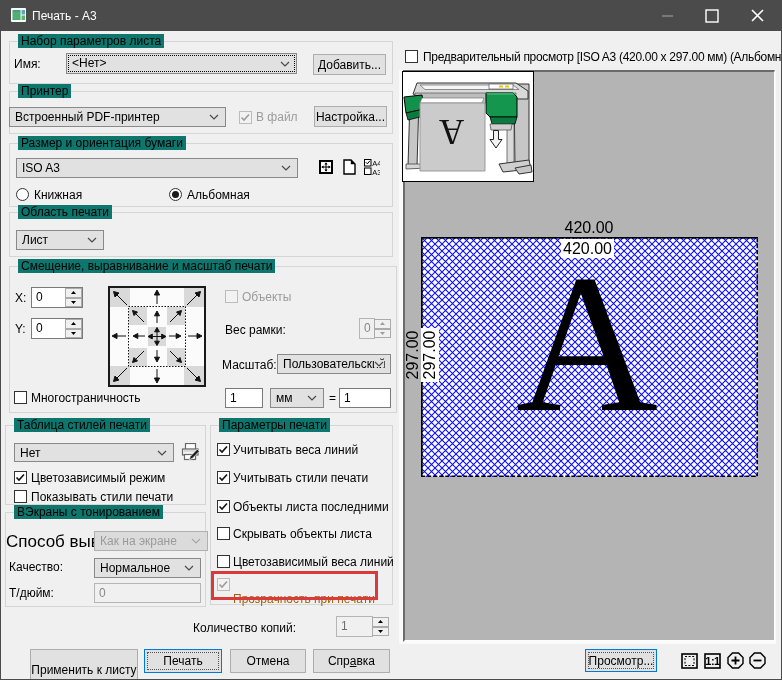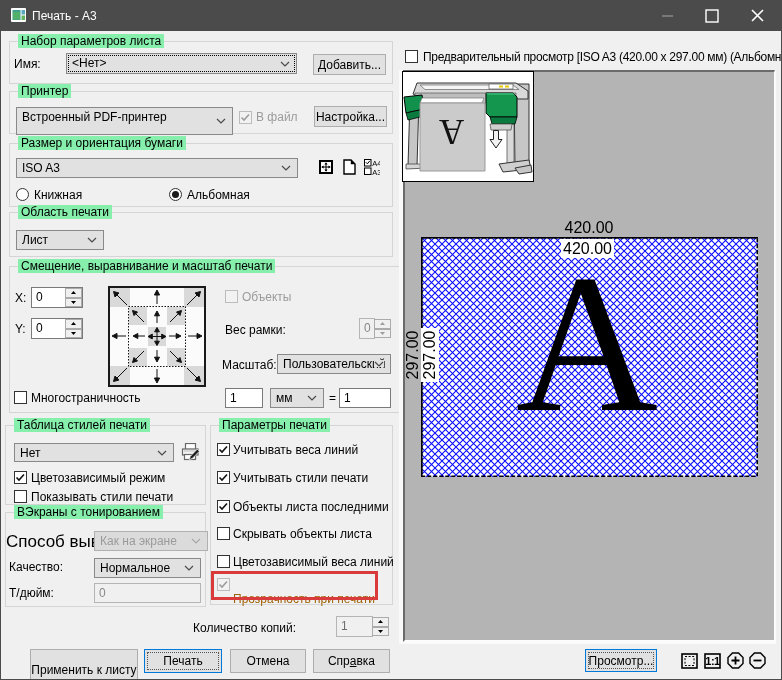--- a/index.html
+++ b/index.html
@@ -1,19 +1,19 @@
 <!DOCTYPE html>
 <html><head><meta charset="utf-8">
 <style>
 *{margin:0;padding:0;box-sizing:border-box}
 html,body{width:782px;height:680px}
 body{position:relative;font-family:"Liberation Sans",sans-serif;font-size:12px;color:#000;background:#f0f0f0;overflow:hidden;border:1px solid #4b4b4b;border-top:none}
 .abs{position:absolute}
 .grp{position:absolute;border:1px solid #d5d5d5}
-.grp>span{position:absolute;top:-8px;left:8px;background:#86efac;padding:0 3px;white-space:nowrap;line-height:14px}
+.grp>span{position:absolute;top:-8px;left:8px;background:#0f766e;padding:0 3px;white-space:nowrap;line-height:14px}
 .lbl{position:absolute;white-space:nowrap;line-height:14px}
 .combo{position:absolute;background:#e1e1e1;border:1px solid #898989;line-height:18px;padding-left:5px;padding-right:15px;white-space:nowrap;overflow:hidden}
 .combo svg.ch{position:absolute;right:6px;top:50%;margin-top:-3px}
 .combo.dis{background:#dbdbdb;border-color:#b0b0b0;color:#9b9b9b}
 .btn{position:absolute;background:#e1e1e1;border:1px solid #adadad;text-align:center;display:flex;align-items:center;justify-content:center;white-space:nowrap}
 .btn.def{border:1px solid #0078d7}
 .edit{position:absolute;background:#fff;border:1px solid #7a7a7a;padding-left:4px;line-height:18px}
 .edit.dis{background:#f0f0f0;border-color:#b5b5b5;color:#888}
 .cb{position:absolute;width:13px;height:13px;background:#fff;border:1px solid #323232}
 .cb.dis{border-color:#bcbcbc;background:#f2f2f2}
@@ -48,21 +48,21 @@
 <div class="lbl" style="left:13px;top:57px">Имя:</div>
 <div class="combo" style="left:65px;top:53px;width:231px;height:21px;outline:1px dotted #000;outline-offset:-3px">&lt;Нет&gt;
   <svg class="ch" width="10" height="6">
       <path d="M1 1 L5 5 L9 1" stroke="#4a4a4a" fill="none" stroke-width="1.2"></path>
     </svg></div>
 <div class="btn" style="left:312px;top:54px;width:73px;height:21px">Добавить...</div>
 
 <div class="grp" style="left:8px;top:91px;width:384px;height:43px">
     <span>Принтер</span>
   </div>
-<div class="combo" style="left:15px;top:107px;width:217px;height:28px">Встроенный PDF-принтер
+<div class="combo" style="left:8px;top:107px;width:217px;height:20px">Встроенный PDF-принтер
   <svg class="ch" width="10" height="6">
       <path d="M1 1 L5 5 L9 1" stroke="#4a4a4a" fill="none" stroke-width="1.2"></path>
     </svg></div>
 <div class="cb dis" style="left:238px;top:111px">
   <svg width="11" height="11">
       <path d="M1.5 5.5 L4 8 L9 2.5" stroke="#9d9d9d" stroke-width="1.6" fill="none"></path>
     </svg>
   </div>
 <div class="lbl" style="left:255px;top:110px;color:#9b9b9b">В файл</div>
 <div class="btn" style="left:313px;top:106px;width:73px;height:21px">Настройка...</div>
@@ -97,21 +97,21 @@
 <div class="lbl" style="left:186px;top:188px">Альбомная</div>
 
 <div class="grp" style="left:8px;top:212px;width:384px;height:45px">
     <span>Область печати</span>
   </div>
 <div class="combo" style="left:15px;top:230px;width:88px;height:20px">Лист
   <svg class="ch" width="10" height="6">
       <path d="M1 1 L5 5 L9 1" stroke="#4a4a4a" fill="none" stroke-width="1.2"></path>
     </svg></div>
 
-<div class="grp" style="left:8px;top:266px;width:432px;height:147px">
+<div class="grp" style="left:8px;top:266px;width:388px;height:147px">
     <span>Смещение, выравнивание и масштаб печати</span>
   </div>
 <div class="lbl" style="left:14px;top:291px">X:</div>
 <div class="edit" style="left:30px;top:287px;width:52px;height:21px">0</div>
 <div class="spin" style="left:64px;top:288px;height:19px">
   <div class="sb up">
       <svg width="5" height="3">
         <path d="M0 3 L2.5 0 L5 3 Z" fill="#000"></path>
       </svg>
     </div>

